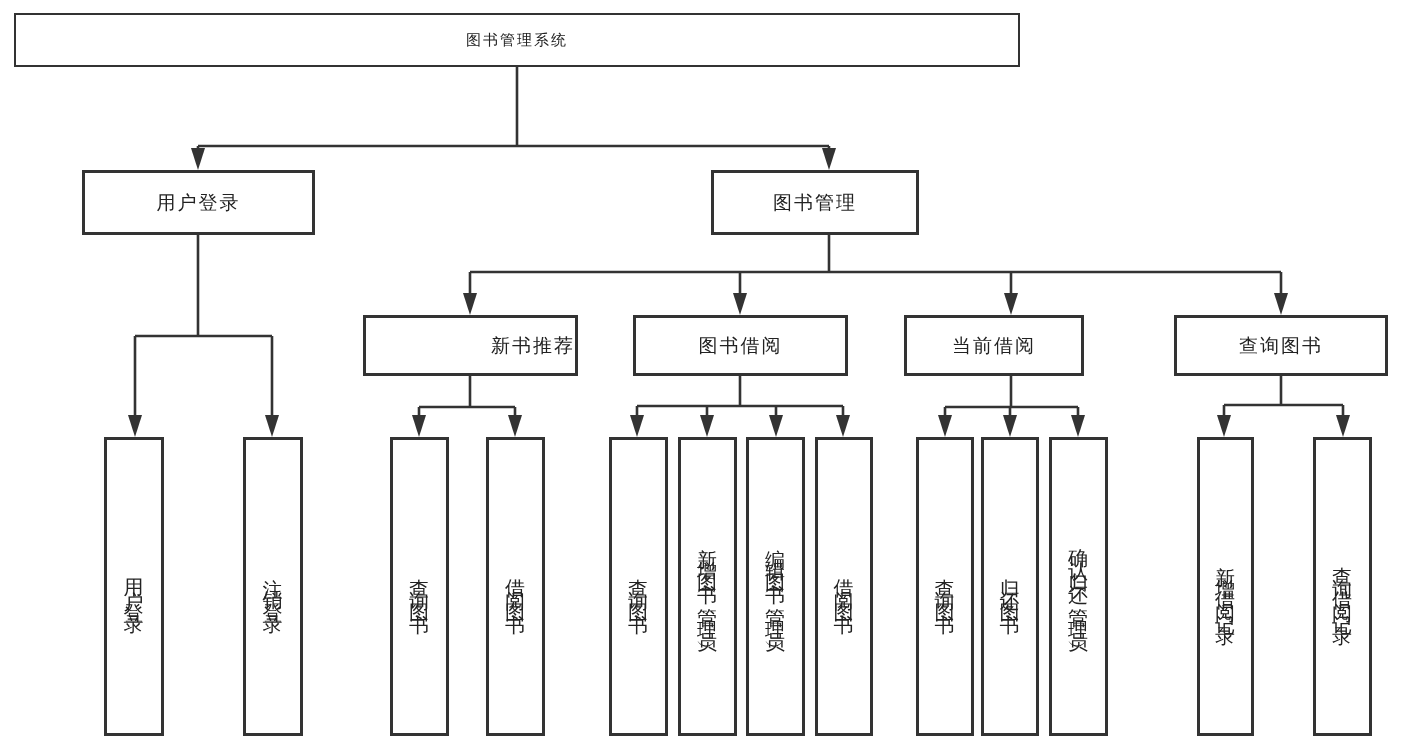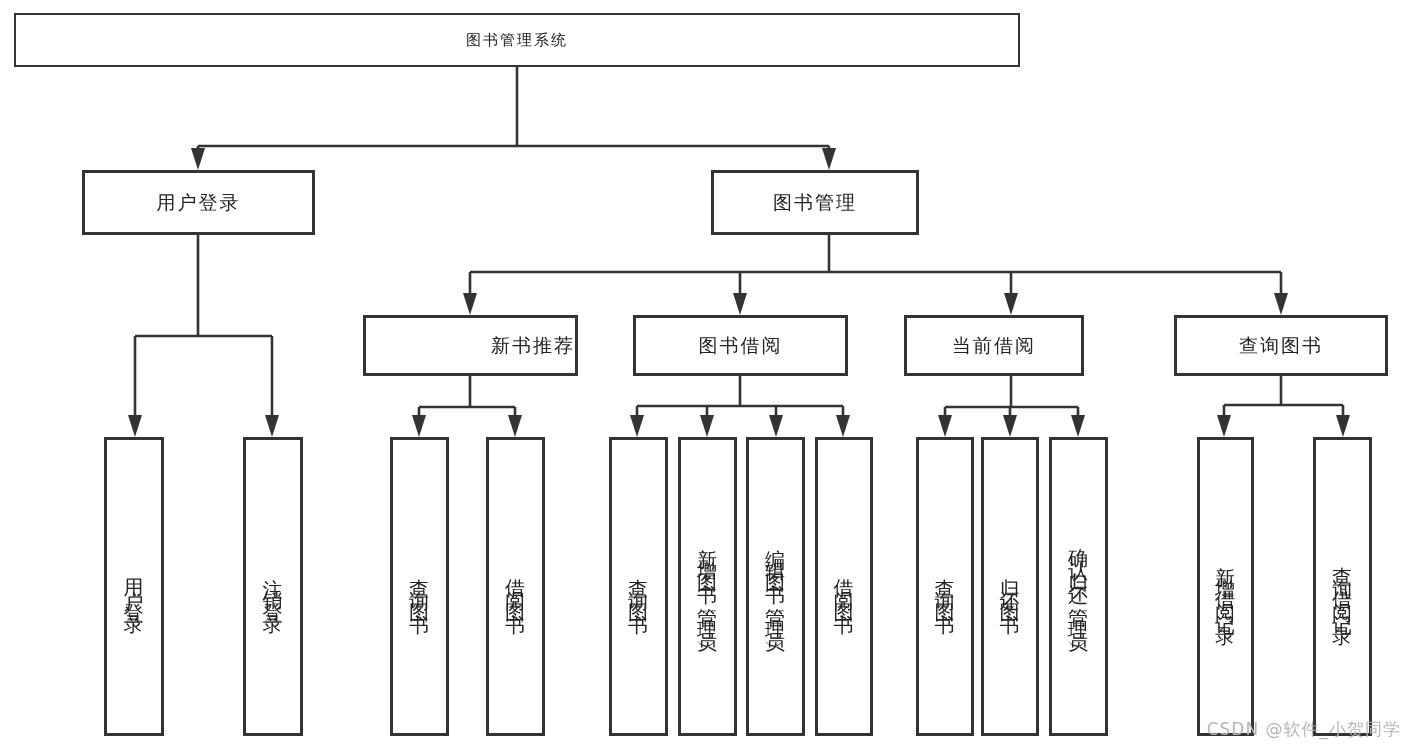--- a/index.html
+++ b/index.html
@@ -168,15 +168,14 @@
     <span>确认归还（管理员）</span>
   </div>
 
   <div class="node vbox" style="left:1197px; top:437px; width:57px; height:299px;">
     <span>新增借阅记录</span>
   </div>
   <div class="node vbox" style="left:1313px; top:437px; width:59px; height:299px;">
     <span>查询借阅记录</span>
   </div>
 
-  <div id="watermark">CSDN @软件_小贺同学</div>
 
 </div>
 
 </body></html>

